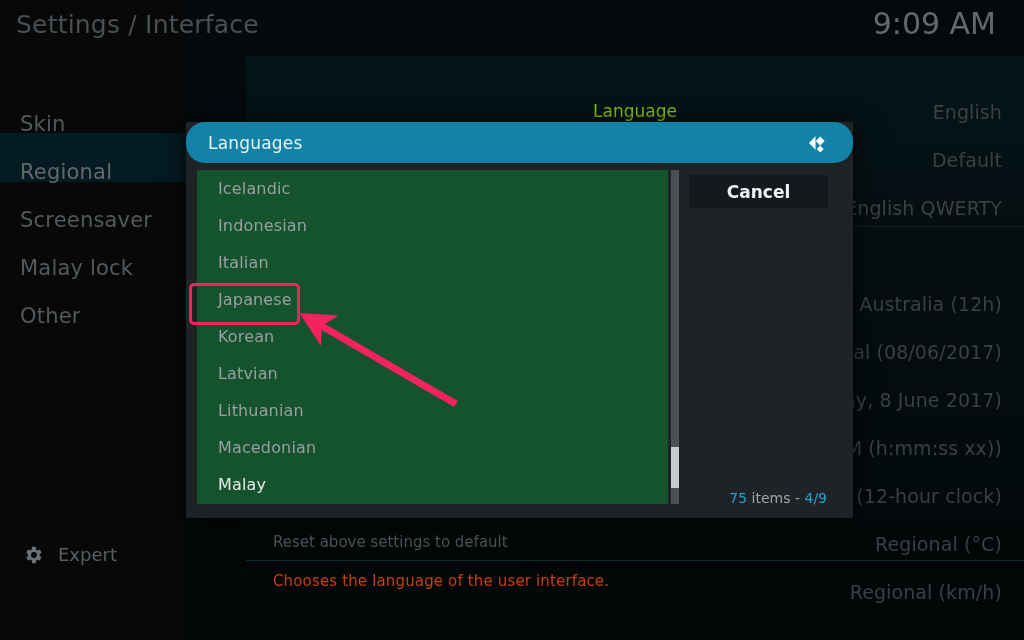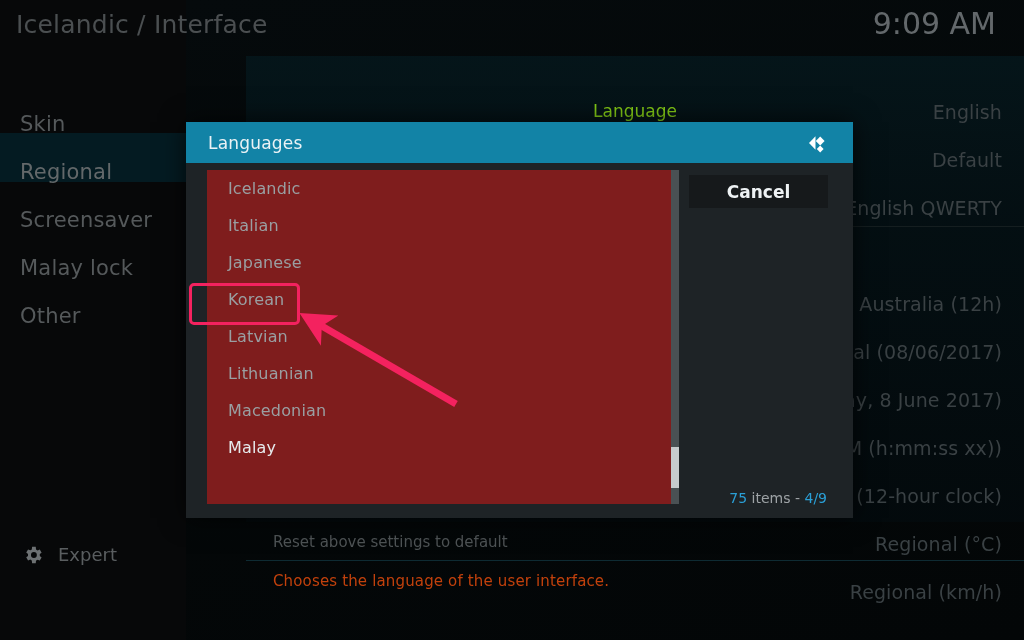--- a/index.html
+++ b/index.html
@@ -128,36 +128,36 @@
   .dialog {
     position: absolute; left: 186px; top: 122px;
     width: 667px; height: 396px;
     background: #1e2326;
     box-shadow: 0 0 24px rgba(0,0,0,.7);
   }
   .dialog-header {
     position: absolute; left: 0; top: 0;
     width: 667px; height: 41px;
     background: #1283a6;
-    display: flex; align-items: center;
+    display: flex; align-items: center; border-radius: 19px;
   }
   .dialog-title {
     margin-left: 22px;
     font-size: 17px; color: #eaf2f5;
     letter-spacing: .2px;
   }
   .kodi-logo {
     position: absolute; right: 22px; top: 50%;
     transform: translateY(-50%);
     width: 26px; height: 26px;
   }
   .list-panel {
-    position: absolute; left: 21px; top: 48px;
+    position: absolute; left: 11px; top: 48px;
     width: 471px; height: 334px;
-    background: #7f1d1d;
+    background: #14532d;
   }
   .list-item {
     height: 37px;
     display: flex; align-items: center;
     padding-left: 21px;
     font-size: 16px;
     color: #9a9fa2;
     letter-spacing: .15px;
   }
   .list-item.last { color: #e6eaec; }
@@ -202,21 +202,21 @@
 </style>
 </head>
 <body>
 
 <div id="root">
 
   <div class="bg-left-col"></div>
   <div class="bg-right-pane"></div>
   <div class="bg-content-pane"></div>
 
-  <div class="page-title">Icelandic / Interface</div>
+  <div class="page-title">Settings / Interface</div>
   <div class="clock">9:09 AM</div>
 
   <div class="side-hl"></div>
   <div class="side-hl-wide"></div>
 
   <div class="sidebar">
     <div class="side-item">
       <span>Skin</span>
     </div>
     <div class="side-item selected">
@@ -274,20 +274,21 @@
         <svg viewBox="0 0 26 26" width="26" height="26">
           <path d="M4 13 L10.5 6.2 L10.5 19.8 Z" fill="#ffffff"></path>
           <path d="M15.2 6.6 L19.6 11 L15.2 15.4 L10.8 11 Z" fill="#ffffff"></path>
           <path d="M15.2 15.6 L18.6 19 L15.2 22.4 L11.8 19 Z" fill="#ffffff"></path>
         </svg>
       </span>
     </div>
 
     <div class="list-panel">
       <div class="list-item">Icelandic</div>
+      <div class="list-item">Indonesian</div>
       <div class="list-item">Italian</div>
       <div class="list-item">Japanese</div>
       <div class="list-item">Korean</div>
       <div class="list-item">Latvian</div>
       <div class="list-item">Lithuanian</div>
       <div class="list-item">Macedonian</div>
       <div class="list-item last">Malay</div>
     </div>
 
     <div class="scroll-track"></div>

